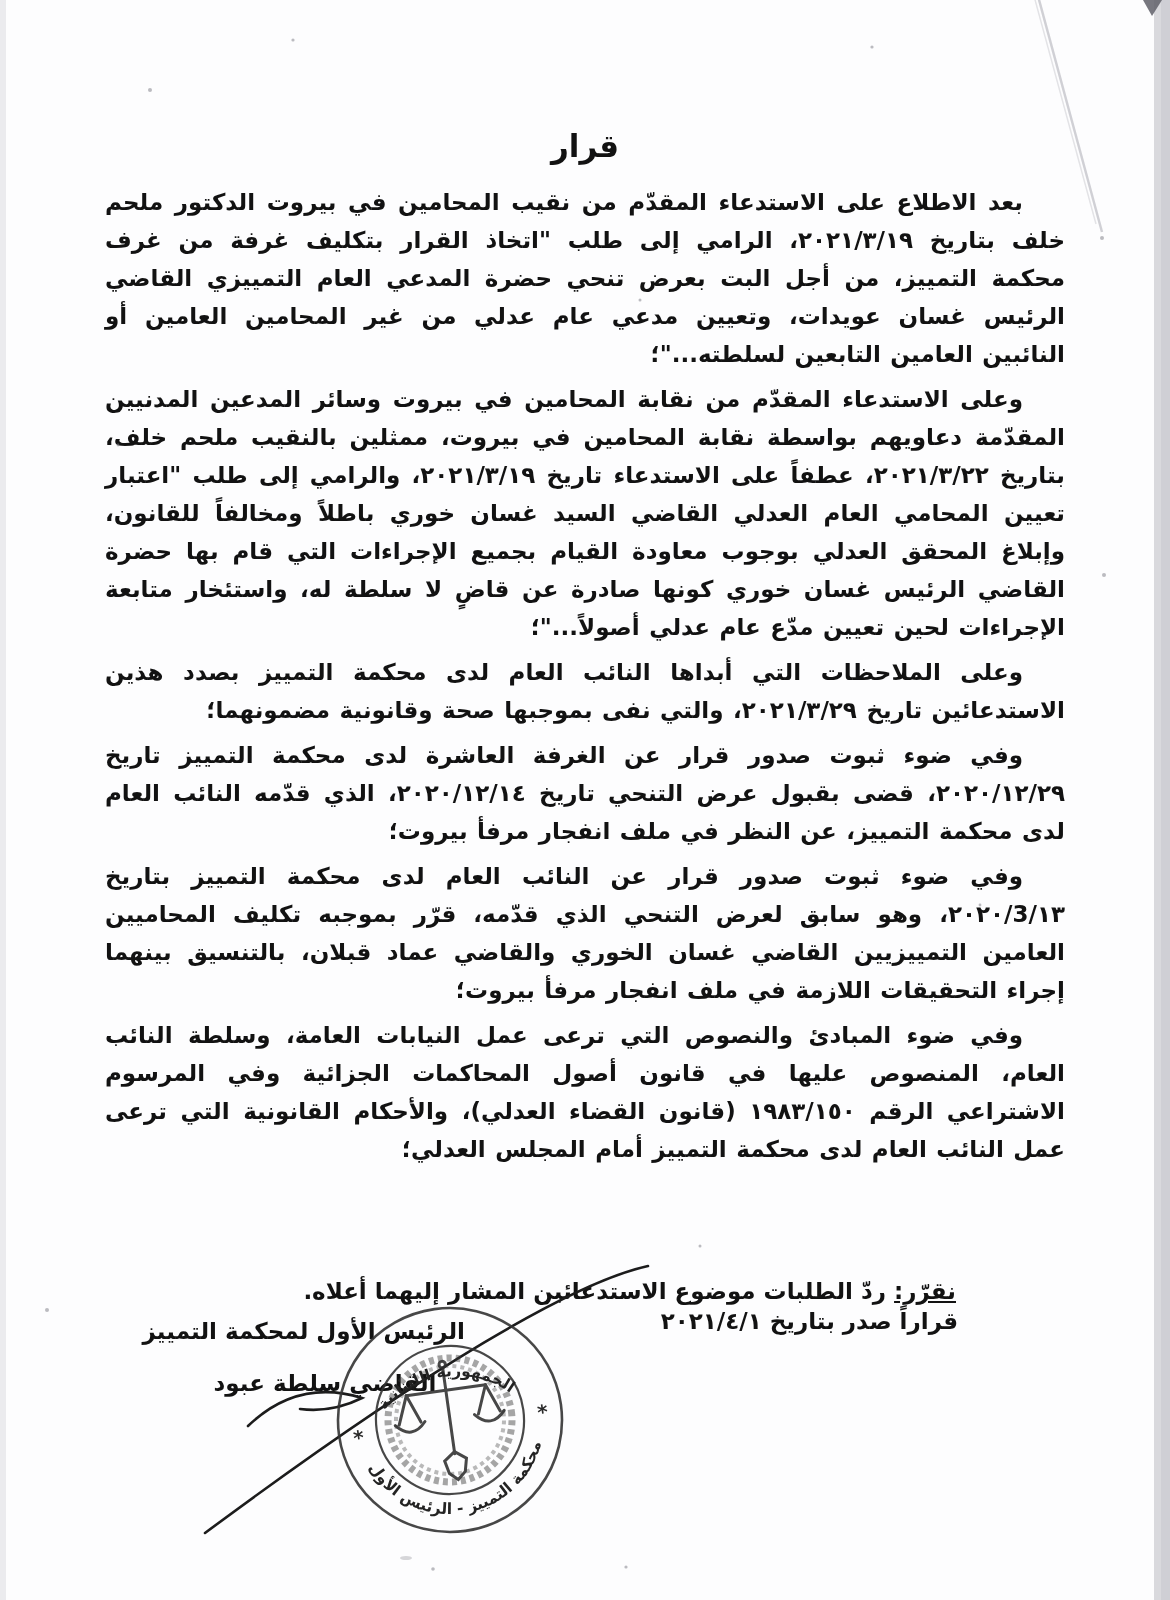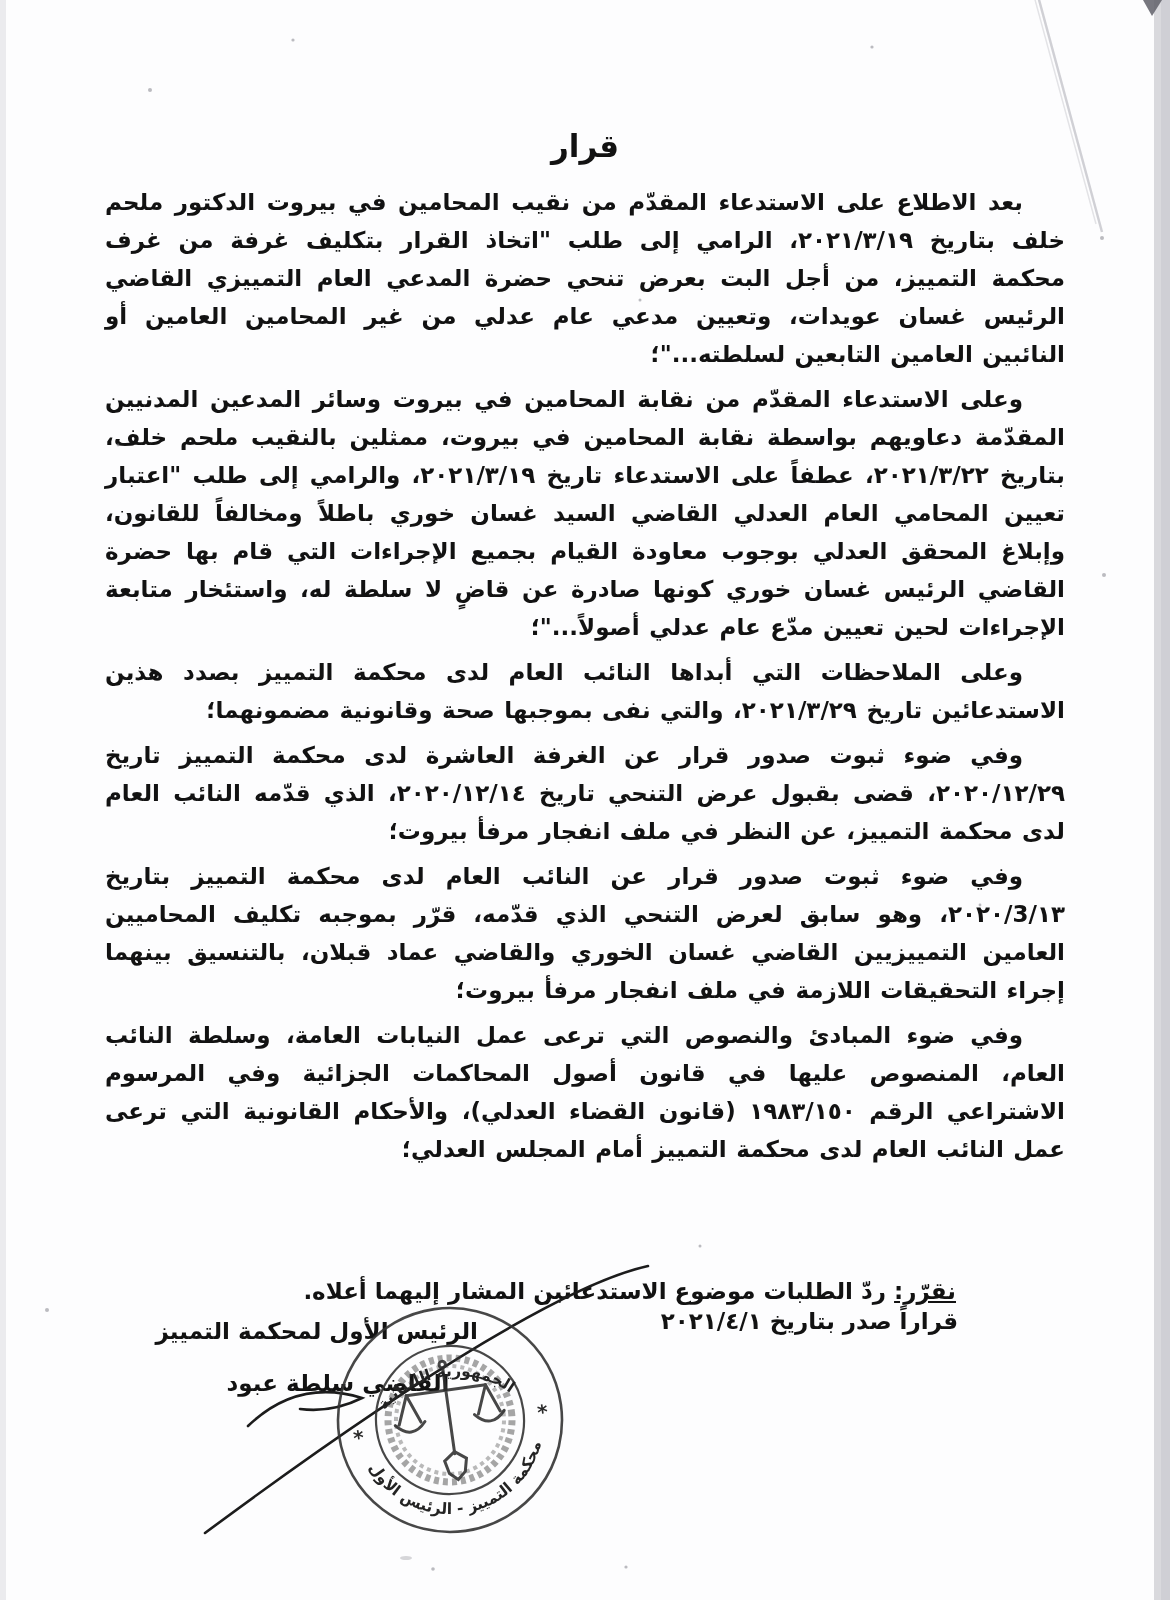--- a/index.html
+++ b/index.html
@@ -24,21 +24,21 @@
   .decision-line{
     position:absolute;top:1232px;right:214px;direction:rtl;
     font-size:23px;font-weight:700;white-space:nowrap;margin-top:46px;
   }
   .decision-label{text-decoration:underline;}
   .date-line{
     position:absolute;top:1272px;right:212px;direction:rtl;
     font-size:23px;font-weight:700;white-space:nowrap;margin-top:36px;
   }
   .signature{
-    position:absolute;top:1318px;left:198px;width:280px;
+    position:absolute;top:1318px;left:185px;width:280px;
     direction:rtl;text-align:center;font-size:23px;font-weight:700;
   }
   .sig-title{margin:0 0 26px 0;white-space:nowrap;}
   .sig-name{margin:0;white-space:nowrap;}
   .overlay{position:absolute;inset:0;pointer-events:none;}
   .stamp-text{font-size:15.5px;font-weight:700;fill:#232323;}
   .stamp-star{font-size:20px;font-weight:700;fill:#2b2b2b;}
 </style>
 </head>
 <body>

